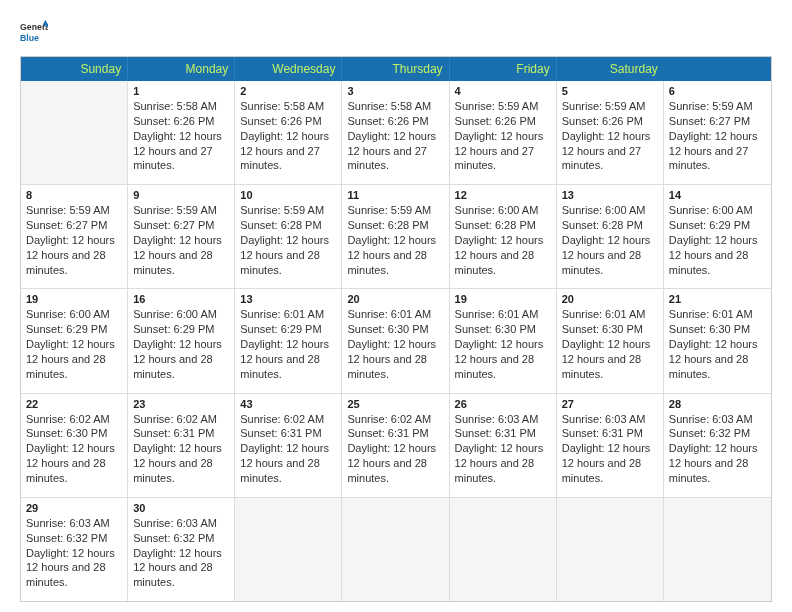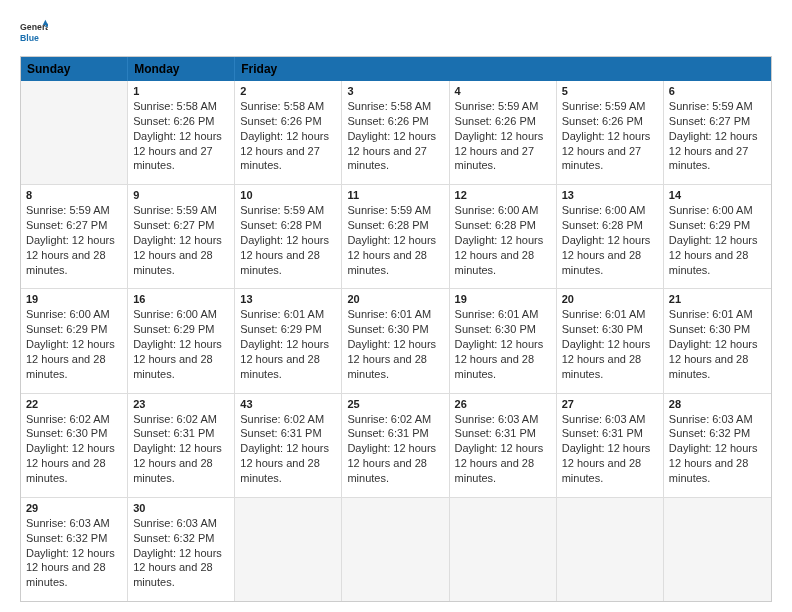--- a/index.html
+++ b/index.html
@@ -51,25 +51,25 @@
       display: flex;
       flex-direction: column;
       border: 1px solid #ccc;
     }
     .cal-header {
       display: grid;
       grid-template-columns: repeat(7, 1fr);
       background: #1a6faf;
     }
     .cal-header-cell {
-      color: #000000;
+      color: #bef264;
       font-size: 12px;
-      font-weight: bold;
+      font-weight: normal;
       padding: 5px 6px;
-      text-align: left;
+      text-align: right;
       border-right: 1px solid #2a7fbf;
     }
     .cal-header-cell:last-child { border-right: none; }
     .cal-body {
       display: flex;
       flex-direction: column;
       flex: 1;
     }
     .cal-row {
       display: grid;
@@ -123,21 +123,24 @@
       <div class="month-title"></div>
       <div class="location"></div>
     </div>
   </div>
 
   <div class="calendar">
     <div class="cal-header">
 
     <div class="cal-header-cell">Sunday</div>
         <div class="cal-header-cell">Monday</div>
+        <div class="cal-header-cell">Wednesday</div>
+        <div class="cal-header-cell">Thursday</div>
         <div class="cal-header-cell">Friday</div>
+        <div class="cal-header-cell">Saturday</div>
       </div>
     <div class="cal-body">
 
     <div class="cal-row">
           <div class="cal-cell empty"></div>
           <div class="cal-cell">
             <span class="day-num">1</span>
             <div class="cell-text">Sunrise: 5:58 AM<br>Sunset: 6:26 PM<br>Daylight: 12 hours<br>12 hours and 27 minutes.</div>
           </div>
           <div class="cal-cell">

